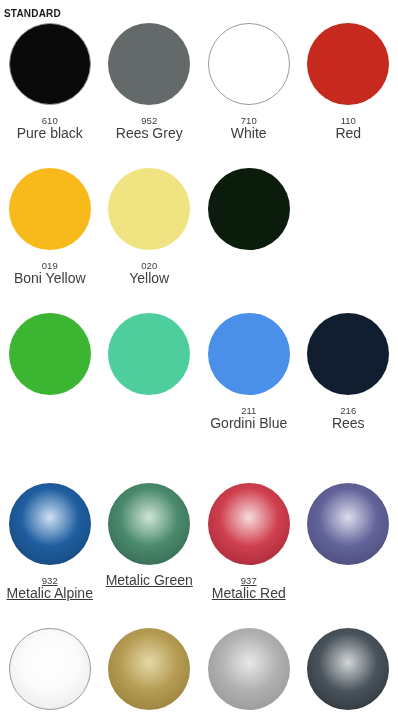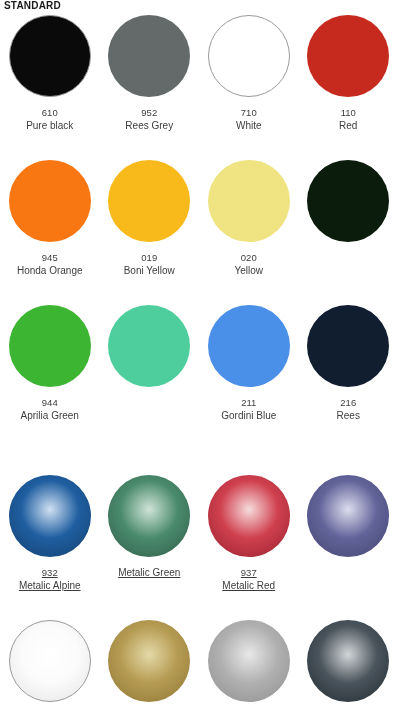--- a/index.html
+++ b/index.html
@@ -21,21 +21,21 @@
   }
   .section-title {
     font-size: 10px;
     font-weight: bold;
     color: #1a1a1a;
     letter-spacing: 0.2px;
     padding-left: 4px;
     margin: 0;
     line-height: 12px;
   }
-  .section-standard { padding-top: 0px; }
+  .section-standard { padding-top: 8px; }
   .section-metal { padding-top: 37px; }
   .grid {
     display: flex;
     flex-wrap: wrap;
     margin: 0;
     padding: 0;
   }
   .swatch-cell {
     width: 99.5px;
     box-sizing: border-box;
@@ -65,21 +65,21 @@
     text-align: center;
     line-height: 13px;
     width: 96px;
   }
   .code {
     font-size: 9.5px;
     color: #3d3d3d;
     display: block;
   }
   .name {
-    font-size: 10px;
+    font-size: 14px;
     color: #3d3d3d;
     display: block;
   }
 </style>
 </head>
 <body>
 
 <div class="sheet">
 
   <div class="section-standard">
@@ -111,27 +111,20 @@
         <div class="disc" style="background: rgb(198, 42, 30);"></div>
         <div class="labels">
           <span class="code">110</span>
           <span class="name">Red</span>
         </div>
       </div>
     </div>
 
     <div class="grid row-std">
       <div class="swatch-cell">
-        <div class="disc" style="background: rgb(248, 119, 18);"></div>
-        <div class="labels">
-          <span class="code">945</span>
-          <span class="name">Honda Orange</span>
-        </div>
-      </div>
-      <div class="swatch-cell">
         <div class="disc" style="background: rgb(248, 185, 26);"></div>
         <div class="labels">
           <span class="code">019</span>
           <span class="name">Boni Yellow</span>
         </div>
       </div>
       <div class="swatch-cell">
         <div class="disc" style="background: rgb(239, 227, 130);"></div>
         <div class="labels">
           <span class="code">020</span>
@@ -139,24 +132,20 @@
         </div>
       </div>
       <div class="swatch-cell">
         <div class="disc" style="background: rgb(11, 28, 12);"></div>
       </div>
     </div>
 
     <div class="grid row-std-last">
       <div class="swatch-cell">
         <div class="disc" style="background: rgb(60, 181, 50);"></div>
-        <div class="labels">
-          <span class="code">944</span>
-          <span class="name">Aprilia Green</span>
-        </div>
       </div>
       <div class="swatch-cell">
         <div class="disc" style="background: rgb(78, 206, 156);"></div>
       </div>
       <div class="swatch-cell">
         <div class="disc" style="background: rgb(74, 144, 232);"></div>
         <div class="labels">
           <span class="code">211</span>
           <span class="name">Gordini Blue</span>
         </div>

